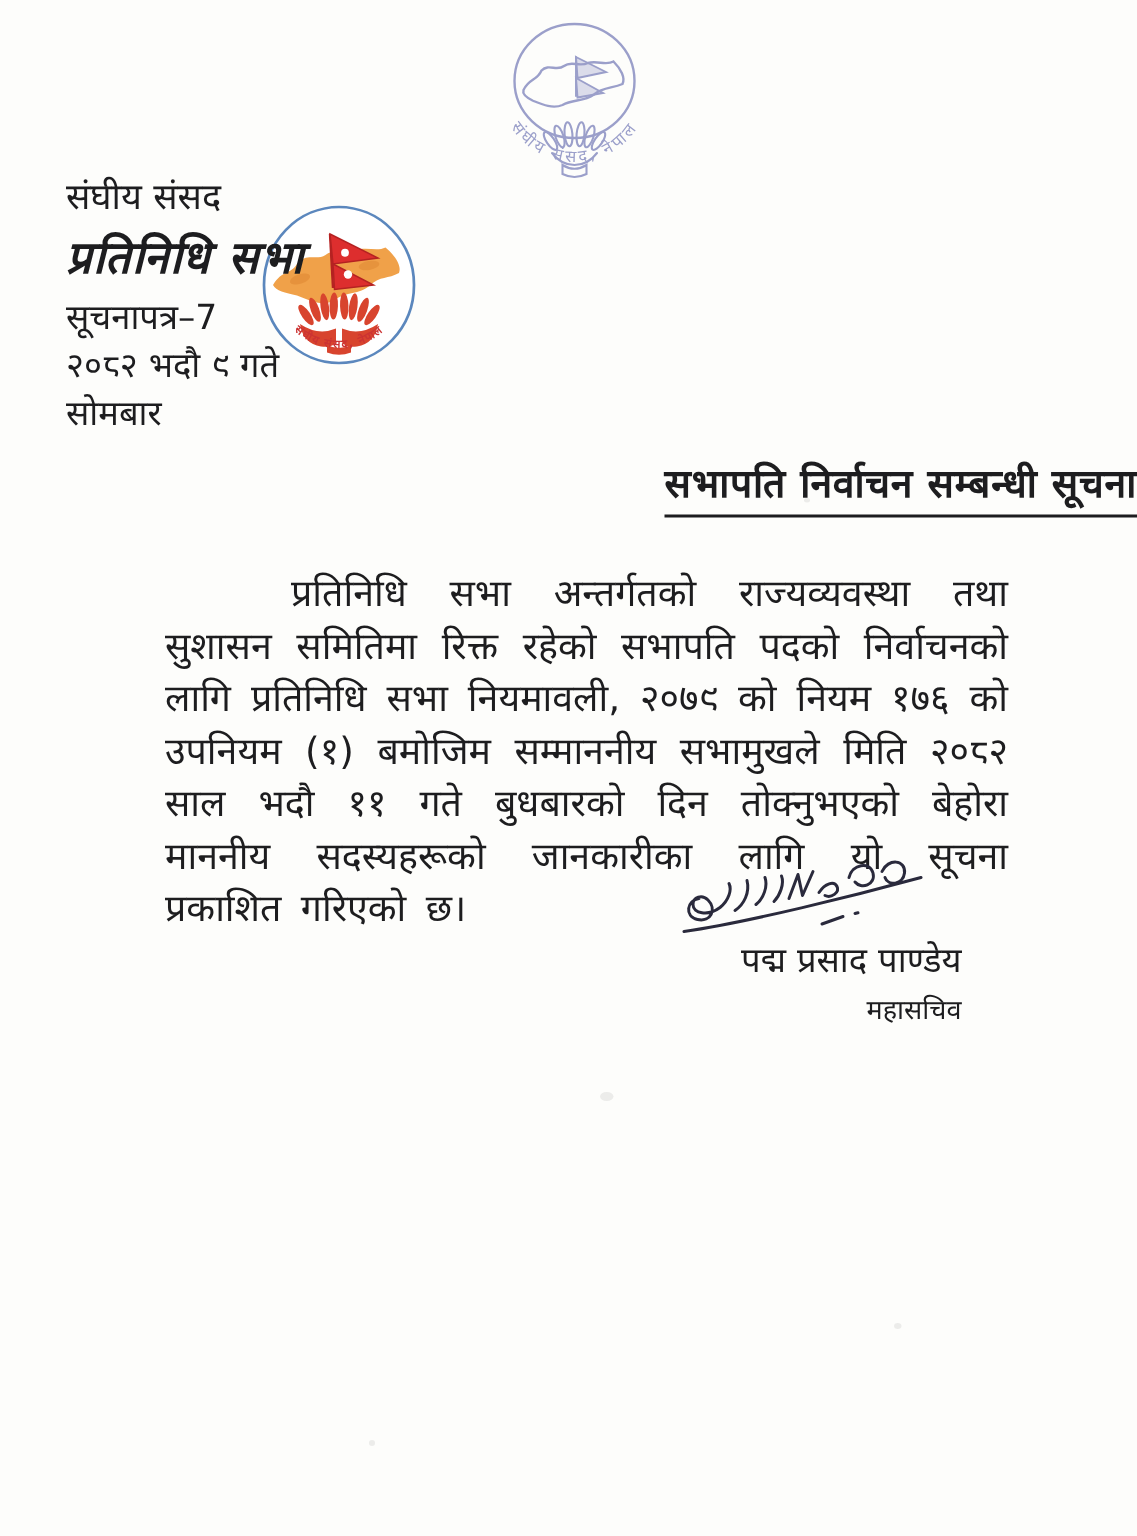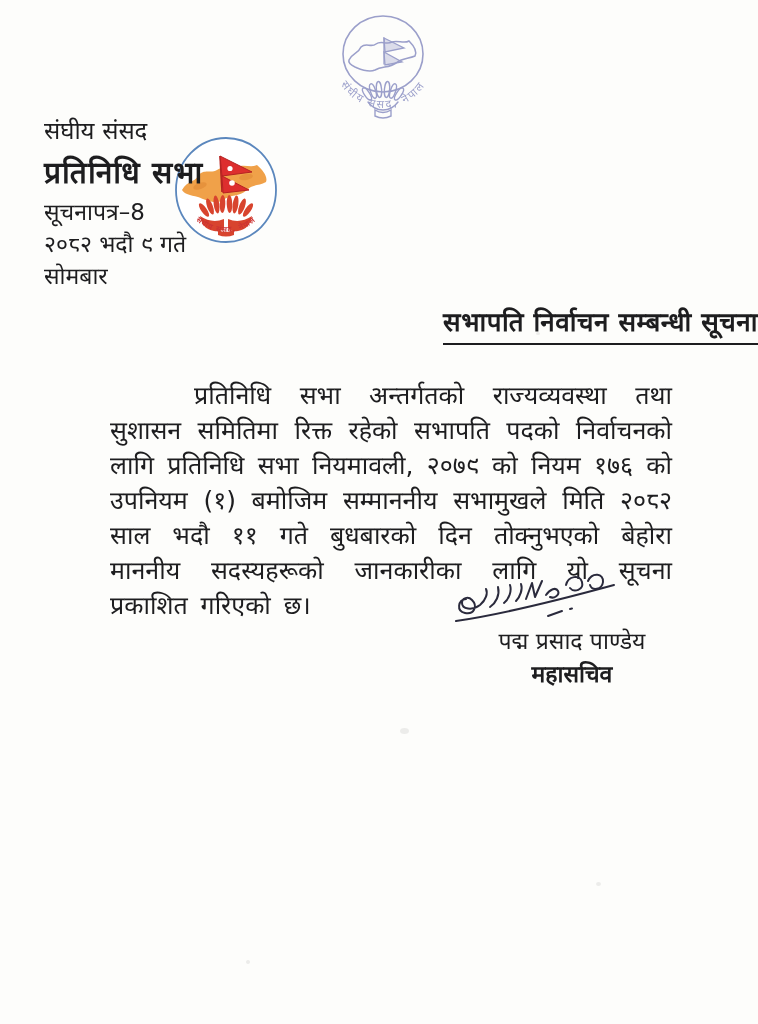--- a/index.html
+++ b/index.html
@@ -13,44 +13,44 @@
     color:#1d1d1f;
   }
   .abs{position:absolute;}
   
   .wm-emblem{left:322px;top:12px;width:122px;height:110px;opacity:.88;}
   
   .color-emblem{left:170px;top:134px;width:112px;height:114px;}
   
   .letterhead{top:112px;left:44px;right:0;}
   .lh-parent{font-size:24px;line-height:38px;}
-  .lh-org{font-size:30px;font-weight:bold;line-height:46px;letter-spacing:1px;}
+  .lh-org{font-size:30px;font-weight:bold;line-height:46px;letter-spacing:1px;font-style:italic;}
   .lh-sub{font-size:23px;line-height:32px;}
   
   .title-wrap{top:303px;left:44px;right:0;text-align:right;}
   .title-text{
     display:inline-block;
     font-size:26px;font-weight:bold;
     padding-bottom:4px;
     border-bottom:2.5px solid #1d1d1f;
     letter-spacing:.5px;
   }
   
   .body-text{
     top:368px;left:100px;width:562px;
     font-size:25px;line-height:35px;
     text-align:justify;text-indent:84px;
     word-spacing:5px;
     margin:10px;
   }
   
   .signature{left:450px;top:559px;width:170px;height:66px;}
-  .signer{top:625px;left:472px;width:200px;text-align:center;}
+  .signer{top:625px;left:441px;width:200px;text-align:right;}
   .signer-name{font-size:23px;line-height:33px;font-weight:500;}
-  .signer-role{font-size:23px;line-height:32px;font-weight:700;}
+  .signer-role{font-size:18px;line-height:32px;font-weight:400;}
   
   .speck{position:absolute;border-radius:50%;background:rgba(90,90,90,.10);}
   .speck.s1{left:400px;top:728px;width:9px;height:6px;}
   .speck.s2{left:596px;top:882px;width:5px;height:4px;}
   .speck.s3{left:246px;top:960px;width:4px;height:4px;}
   .speck.s4{left:536px;top:332px;width:4px;height:3px;}
 </style>
 </head>
 <body>
 
@@ -109,21 +109,21 @@
     </g>
     <path id="clArc" fill="none" d="M12,64 A46,48 0 0 0 100,64"></path>
     <text font-size="7.5" fill="#cc3333" letter-spacing="1" text-anchor="middle" font-weight="bold">
       <textPath href="#clArc" startOffset="50%">संघीय संसद, नेपाल</textPath>
     </text>
   </svg>
 
   <div class="abs letterhead">
     <div class="lh-parent">संघीय संसद</div>
     <div class="lh-org">प्रतिनिधि सभा</div>
-    <div class="lh-sub">सूचनापत्र–8</div>
+    <div class="lh-sub">सूचनापत्र–7</div>
     <div class="lh-sub">२०८२ भदौ ९ गते</div>
     <div class="lh-sub">सोमबार</div>
   </div>
 
   <div class="abs title-wrap">
     <span class="title-text">सभापति निर्वाचन सम्बन्धी सूचना</span>
   </div>
 
   <p class="abs body-text">प्रतिनिधि सभा अन्तर्गतको राज्यव्यवस्था तथा सुशासन समितिमा रिक्त रहेको सभापति पदको निर्वाचनको लागि प्रतिनिधि सभा नियमावली, २०७९ को नियम १७६ को उपनियम (१) बमोजिम सम्माननीय सभामुखले मिति २०८२ साल भदौ ११ गते बुधबारको दिन तोक्नुभएको बेहोरा माननीय सदस्यहरूको जानकारीका लागि यो सूचना प्रकाशित गरिएको छ।</p>
 

